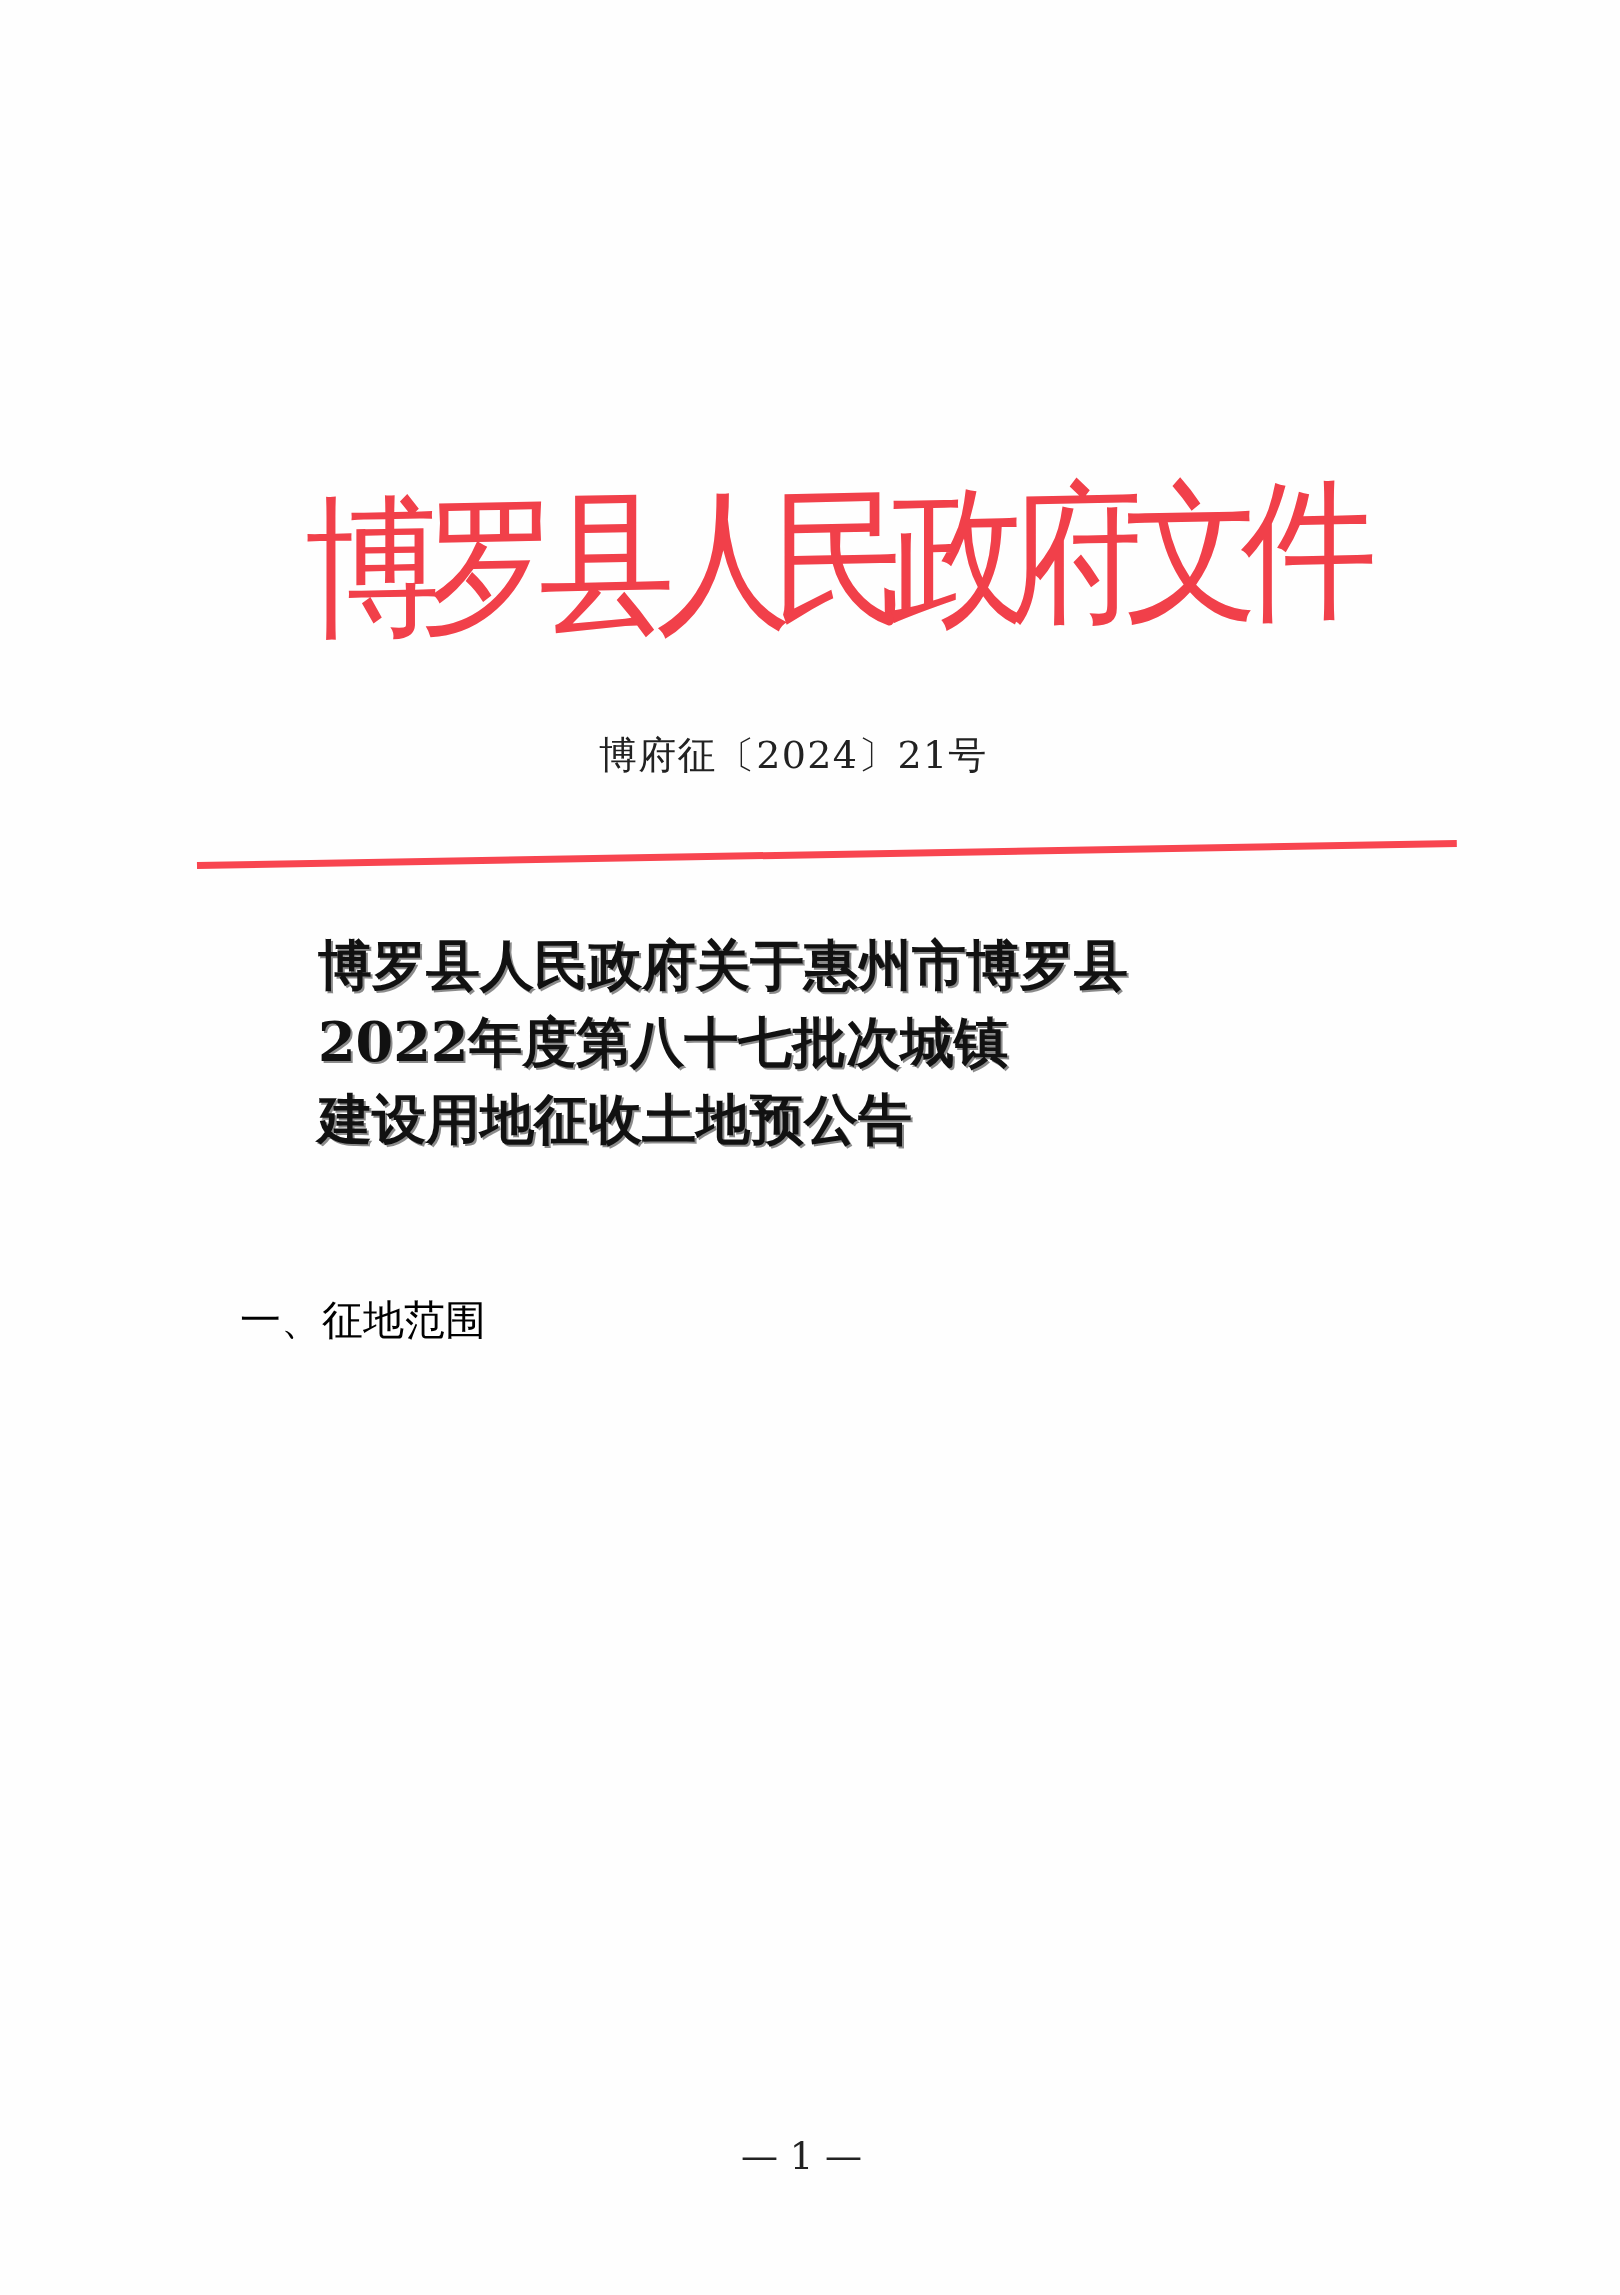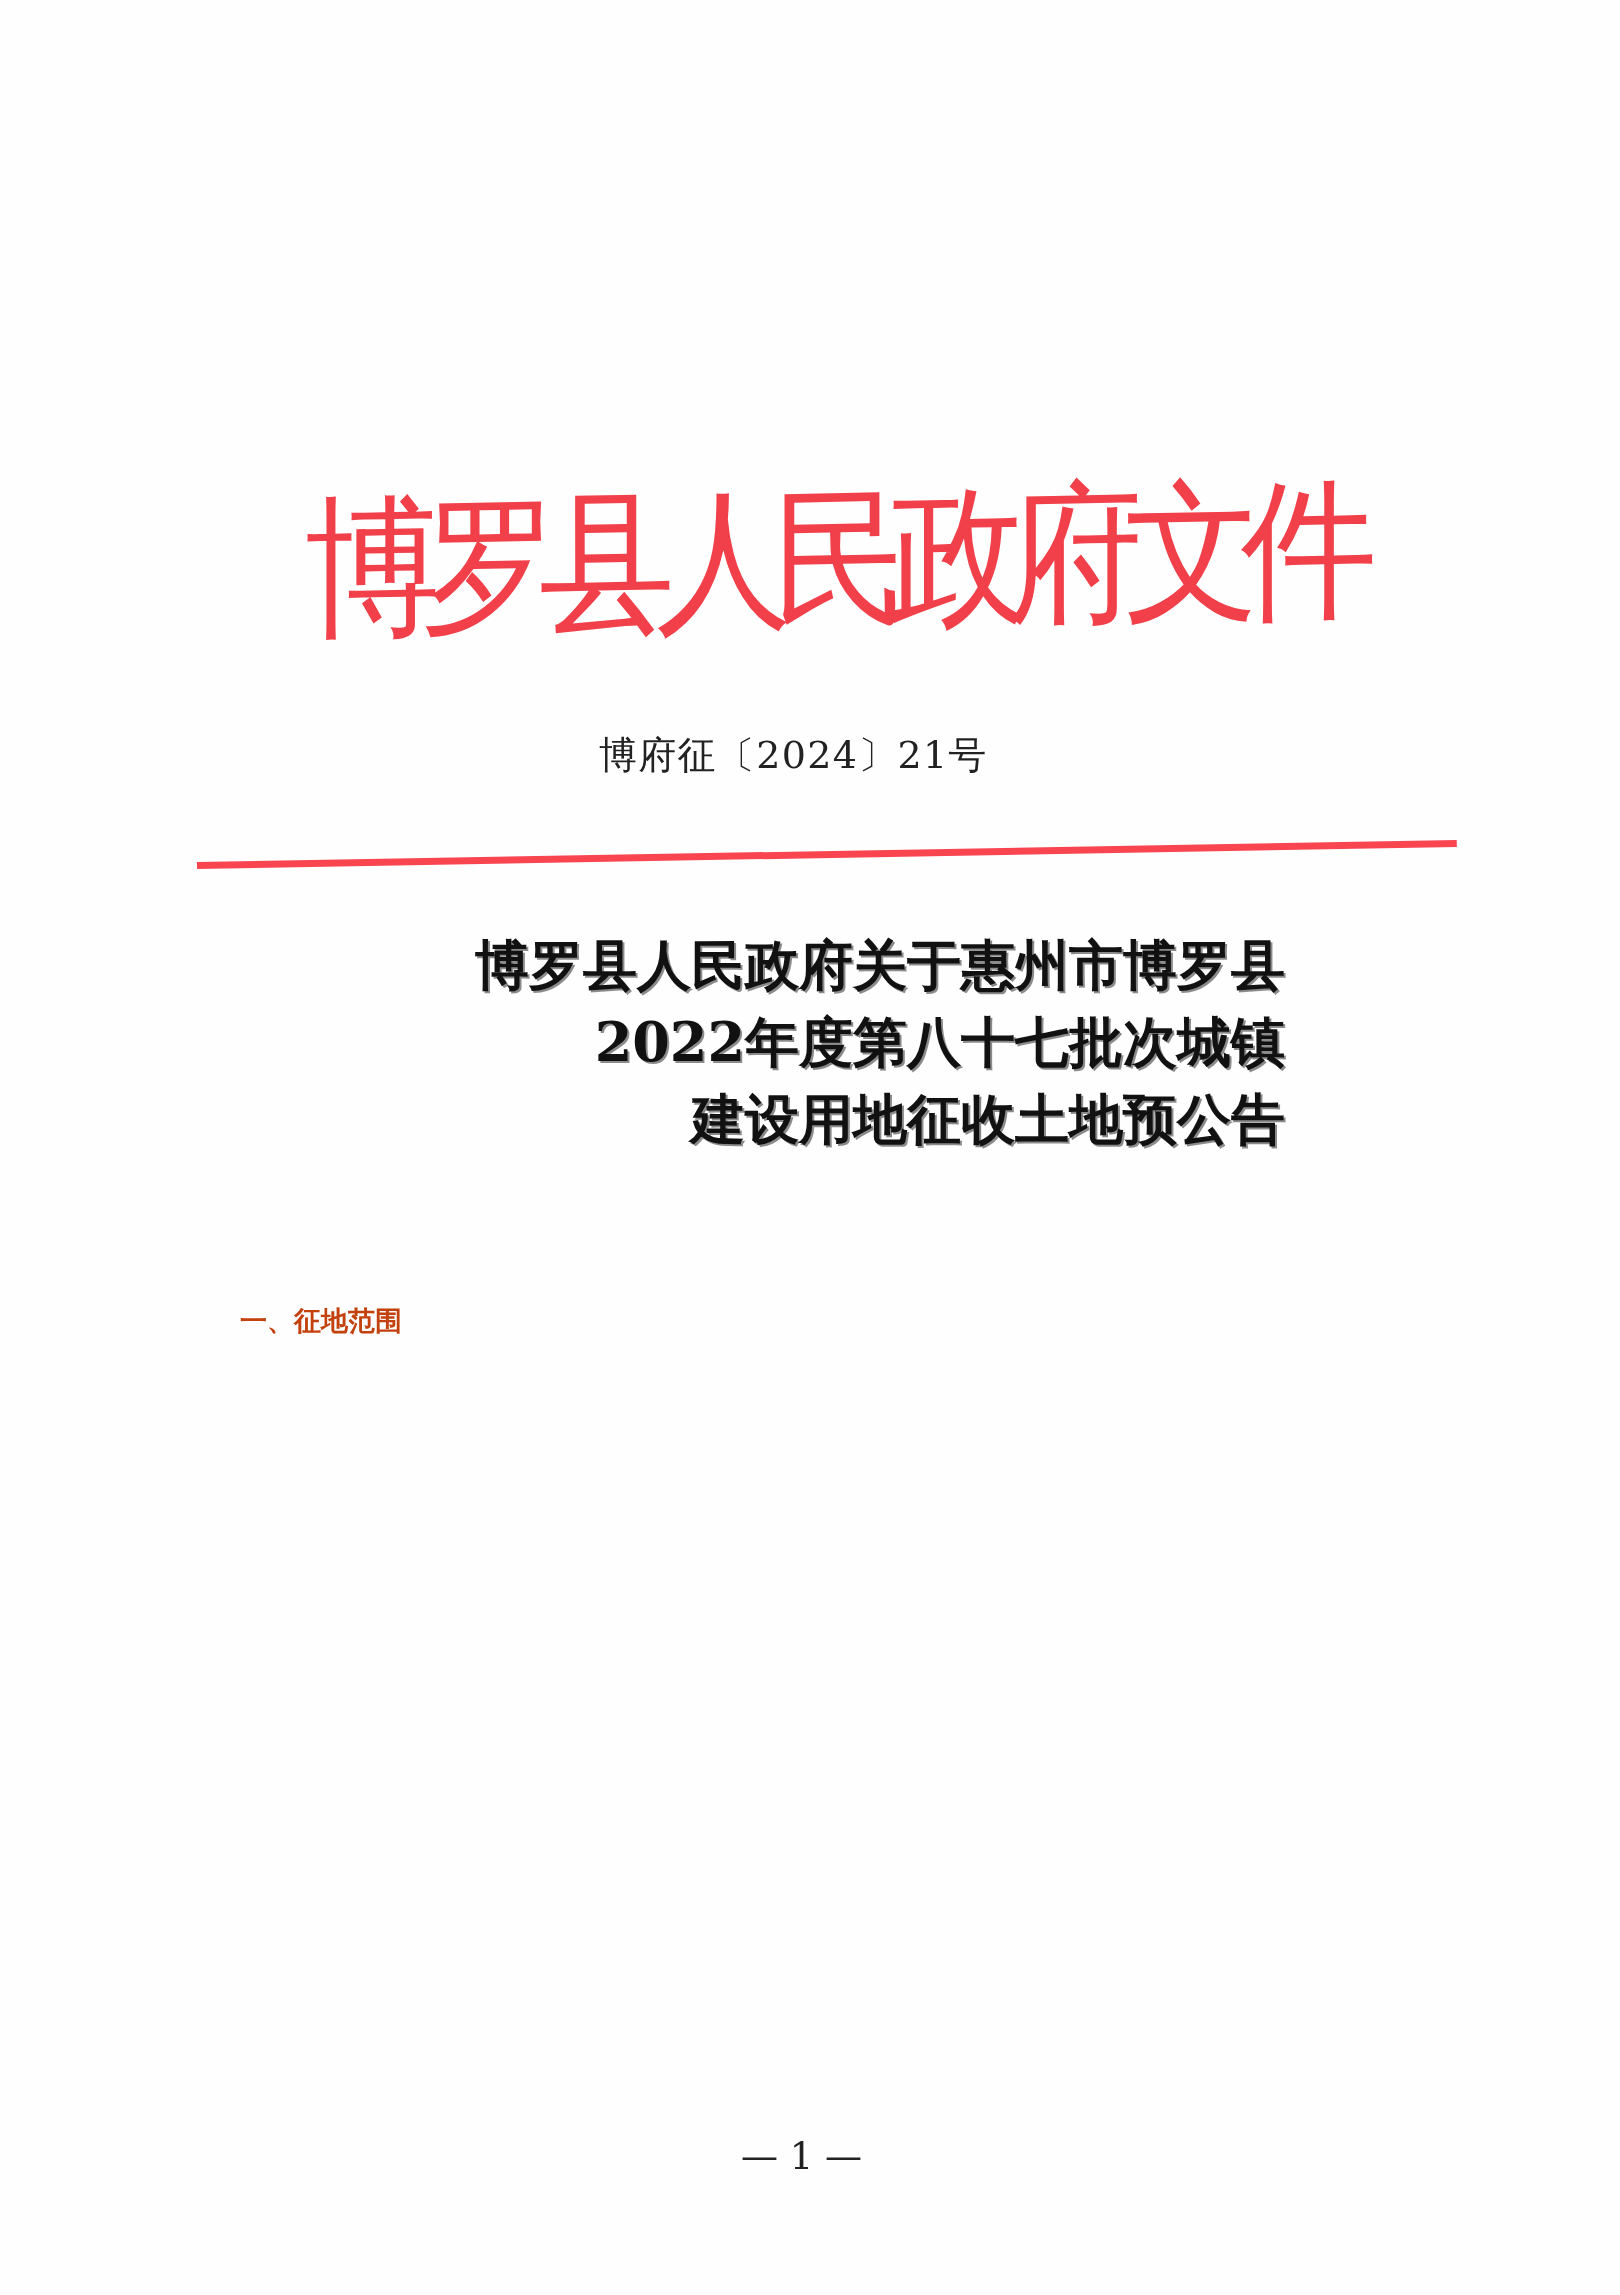--- a/index.html
+++ b/index.html
@@ -26,37 +26,37 @@
     }
     .red-rule {
       position: absolute; left: 197px; top: 862px; width: 1260px; height: 7.3px;
       background: #f84550;
       transform: rotate(-1deg); transform-origin: left center;
     }
     .title {
       position: absolute; left: 318px; top: 927px; width: 967px;
       font-family: "DejaVu Serif", "Liberation Serif", serif;
       font-weight: bold; font-size: 54px; line-height: 77px;
-      color: #111; text-align: right;
+      color: #111; text-align: left;
       text-shadow: 2px 2px 0 rgba(0,0,0,0.45);
     }
     .title div { white-space: nowrap; }
     .body {
       position: absolute; left: 161px; top: 1284px; width: 1251px;
       font-family: "DejaVu Sans", "Liberation Sans", sans-serif;
       font-size: 42px; line-height: 73px; color: #1a1a1a;
       text-align: justify; text-align-last: left;
     }
     .body p { margin: 0; }
     .body .line { display: block; white-space: nowrap; text-align-last: justify; text-align: justify; }
     .body .line.last { text-align-last: left; }
     .indent { padding-left: 86px; }
     .section-heading {
       font-family: "DejaVu Sans", "Liberation Sans", sans-serif;
-      font-weight: bold; font-size: 27px; color: #c2410c; padding-left: 79px;
+      font-weight: normal; font-size: 41px; color: #000000; padding-left: 79px;
     }
     .gap-small { height: 13.2px; }
     .page-number {
       position: absolute; left: 702px; top: 2135px; width: 199px; text-align: center;
       font-family: "DejaVu Serif", "Liberation Serif", serif;
       font-size: 37px; color: #222; white-space: pre;
     }
   </style>
 </head>
 <body>

